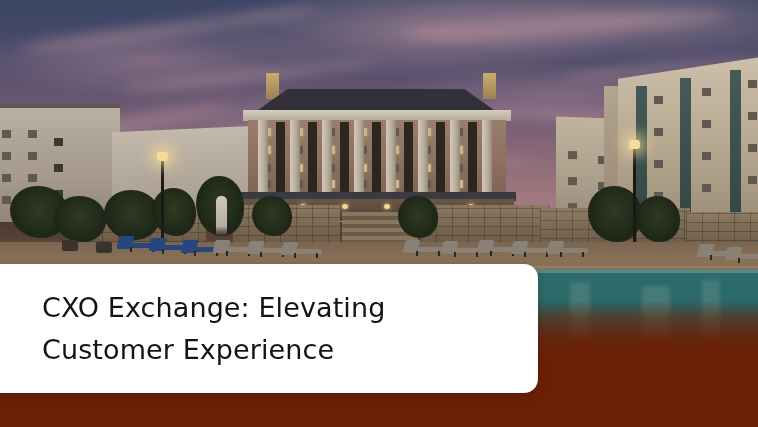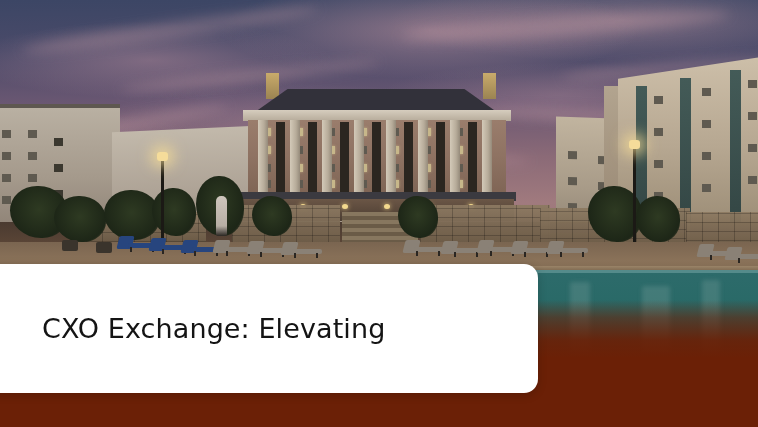--- a/index.html
+++ b/index.html
@@ -515,15 +515,16 @@
     <div class="pool-reflect" style="left:320px; top:12px; width:20px; height:78px;"></div>
     <div class="pool-reflect" style="left:392px; top:16px; width:28px; height:68px;"></div>
     <div class="pool-reflect" style="left:452px; top:10px; width:18px; height:80px;"></div>
   </div>
 
   <div class="warm-overlay"></div>
   <div class="bottom-band"></div>
 
   <div class="title-card">
     <div class="title-line">CXO Exchange: Elevating</div>
+    <div class="title-line">Customer Experience</div>
   </div>
 
 </div>
 
 </body></html>

